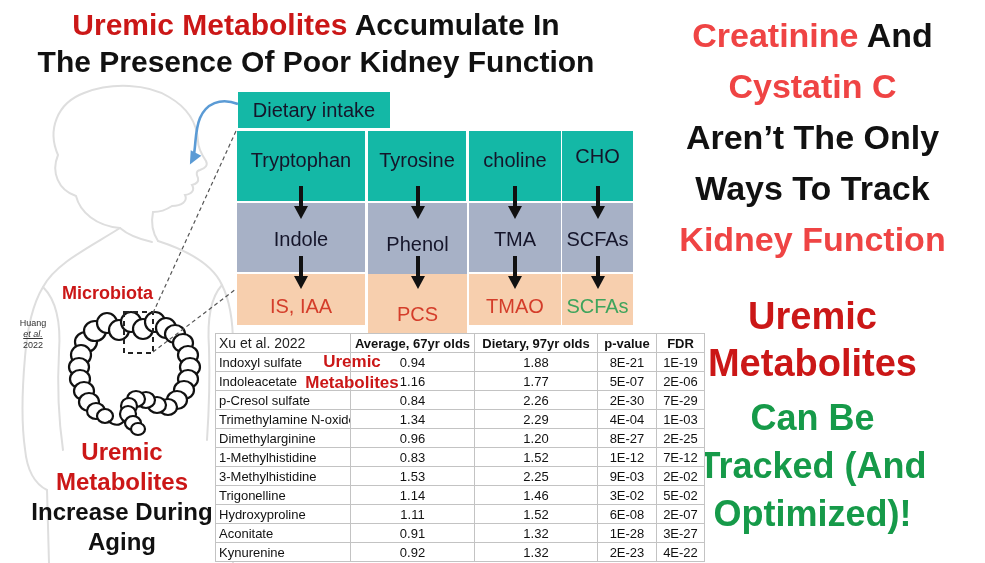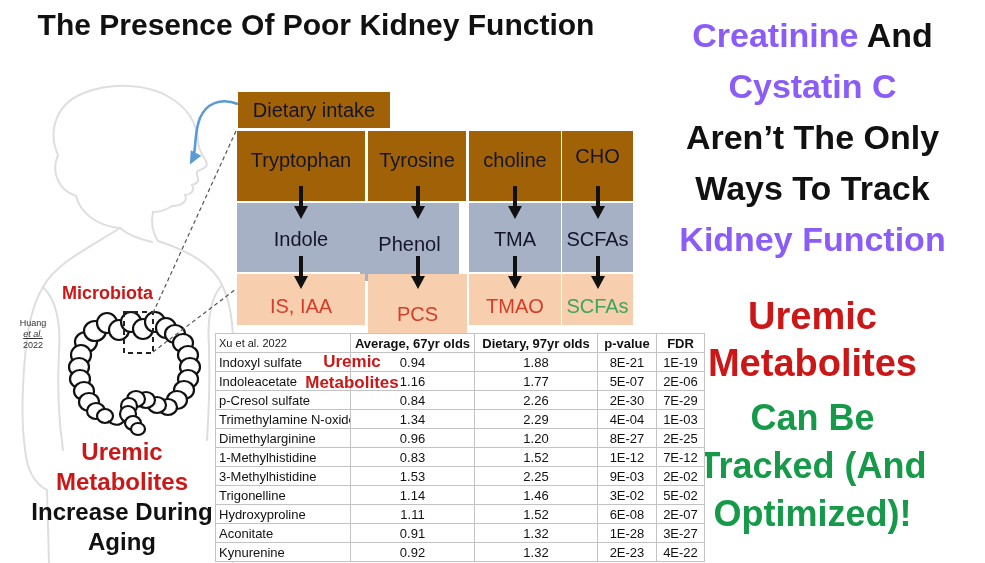--- a/index.html
+++ b/index.html
@@ -5,44 +5,44 @@
   html,body{margin:0;padding:0;background:#fff;}
   .canvas{position:relative;width:985px;height:563px;background:#fff;overflow:hidden;
           font-family:"Liberation Sans",sans-serif;color:#111;}
   .abs{position:absolute;}
   svg{display:block;}
 
   
   .title{left:0;top:6;width:632px;top:6px;text-align:center;font-weight:bold;
          font-size:30px;line-height:37px;color:#111;}
   .red-text{color:#cb1717;}
-  .blue-text{color:#8b5cf6;}
+  .blue-text{color:#ef4444;}
 
   
   .right-top{left:640px;top:10px;width:345px;text-align:center;font-weight:bold;
              font-size:34px;line-height:51px;color:#111;}
   .right-bottom{left:640px;top:293px;width:345px;text-align:center;font-weight:bold;}
   .rb-red{font-size:38px;line-height:47px;color:#cb1717;}
   .rb-green{font-size:36px;line-height:48px;color:#169a49;}
   .rb-gap{height:7px;}
 
   
-  .dbox{background:#a16207;display:flex;align-items:center;justify-content:center;
+  .dbox{background:#14b8a6;display:flex;align-items:center;justify-content:center;
         font-size:20px;color:#15152a;overflow:hidden;}
   .row2{background:#a7b1c6;}
   .row3{background:#f7cfae;font-weight:normal;}
   .product-red{color:#d43d2a;}
   .product-green{color:#3fa45c;}
 
   
   .xtable{left:215px;top:333px;width:489px;background:#fff;}
   table{border-collapse:collapse;table-layout:fixed;width:489px;font-size:13px;}
   th,td{border:1px solid #c3c3c3;height:18px;padding:0 3px;white-space:nowrap;overflow:hidden;}
   th{font-weight:bold;text-align:center;}
-  th.cite{font-weight:normal;font-size:11px;text-align:left;color:#222;}
+  th.cite{font-weight:normal;font-size:14px;text-align:left;color:#222;}
   td.name-cell{text-align:left;}
   td.num-cell{text-align:center;}
   .tbl-overlay{left:296px;top:351px;width:112px;text-align:center;font-weight:bold;
                font-size:17px;line-height:21px;color:#cb1717;}
 
   
   .microbiota{left:62px;top:283px;width:110px;font-size:18px;font-weight:bold;color:#cb1717;}
   .huang{left:10px;top:318px;width:46px;font-size:9px;line-height:11px;text-align:center;color:#333;}
   .huang .it{font-style:italic;text-decoration:underline;}
   .bottom-left{left:8px;top:437px;width:228px;text-align:center;font-weight:bold;
@@ -98,20 +98,21 @@
     </g>
 
     <rect x="124" y="312" width="29" height="41" fill="none" stroke="#222" stroke-width="2" stroke-dasharray="5,4"></rect>
     <g stroke="#555" stroke-width="1.2" stroke-dasharray="4,3">
       <line x1="153" y1="313" x2="236" y2="131"></line>
       <line x1="153" y1="352" x2="236" y2="289"></line>
     </g>
   </svg>
 
   <div class="abs title">
+    <div><span class="red-text">Uremic Metabolites</span><span> Accumulate In</span></div>
     <div>The Presence Of Poor Kidney Function</div>
   </div>
 
   <div class="abs right-top">
     <div><span class="blue-text">Creatinine</span><span> And</span></div>
     <div class="blue-text">Cystatin C</div>
     <div>Aren’t The Only</div>
     <div>Ways To Track</div>
     <div class="blue-text">Kidney Function</div>
   </div>
@@ -126,21 +127,21 @@
   </div>
 
   <div class="abs dbox" style="left:238px;top:92px;width:152px;height:36px;z-index:1;">Dietary intake</div>
 
   <div class="abs dbox" style="left:237px;top:131px;width:128px;height:70px;padding-bottom:12px;box-sizing:border-box;z-index:1;">Tryptophan</div>
   <div class="abs dbox" style="left:368px;top:131px;width:98px;height:70px;padding-bottom:12px;box-sizing:border-box;z-index:1;">Tyrosine</div>
   <div class="abs dbox" style="left:469px;top:131px;width:92px;height:70px;padding-bottom:12px;box-sizing:border-box;z-index:1;">choline</div>
   <div class="abs dbox" style="left:562px;top:131px;width:71px;height:70px;padding-bottom:20px;box-sizing:border-box;z-index:1;">CHO</div>
 
   <div class="abs dbox row2" style="left:237px;top:203px;width:128px;height:69px;padding-top:4px;box-sizing:border-box;z-index:1;">Indole</div>
-  <div class="abs dbox row2" style="left:360px;top:203px;width:99px;height:78px;padding-top:4px;box-sizing:border-box;z-index:1;">Phenol</div>
+  <div class="abs dbox row2" style="left:368px;top:203px;width:99px;height:78px;padding-top:4px;box-sizing:border-box;z-index:1;">Phenol</div>
   <div class="abs dbox row2" style="left:469px;top:203px;width:92px;height:69px;padding-top:4px;box-sizing:border-box;z-index:1;">TMA</div>
   <div class="abs dbox row2" style="left:562px;top:203px;width:71px;height:69px;padding-top:4px;box-sizing:border-box;z-index:1;">SCFAs</div>
 
   <div class="abs dbox row3 product-red" style="left:237px;top:274px;width:128px;height:51px;padding-top:14px;box-sizing:border-box;z-index:1;">IS, IAA</div>
   <div class="abs dbox row3 product-red" style="left:368px;top:274px;width:99px;height:67px;padding-top:14px;box-sizing:border-box;z-index:1;">PCS</div>
   <div class="abs dbox row3 product-red" style="left:469px;top:274px;width:92px;height:51px;padding-top:14px;box-sizing:border-box;z-index:1;">TMAO</div>
   <div class="abs dbox row3 product-green" style="left:562px;top:274px;width:71px;height:51px;padding-top:14px;box-sizing:border-box;z-index:1;">SCFAs</div>
 
   <svg class="abs" style="left:0;top:0;z-index:2;pointer-events:none;" width="985" height="563" viewBox="0 0 985 563">
     <g stroke="#111" stroke-width="4" fill="#111">

